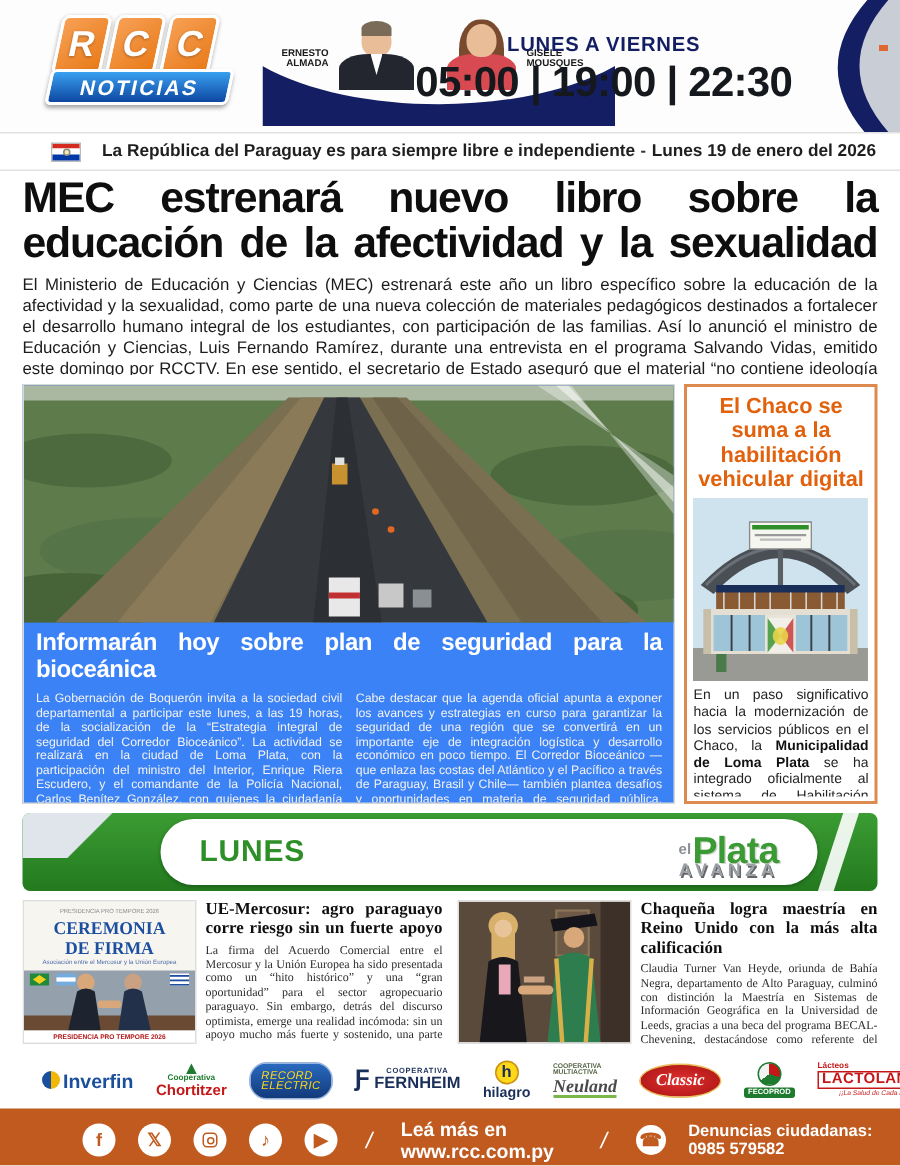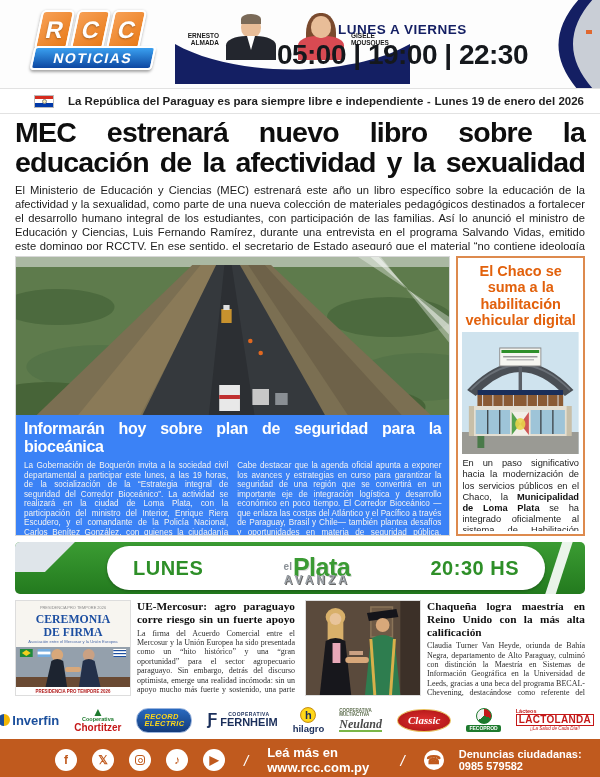--- a/index.html
+++ b/index.html
@@ -72,29 +72,29 @@
   
   .bottom-row { margin:6px 15px 0; display:flex; gap:10px; height:96px; flex:0 0 auto; overflow:hidden; }
   .b-article { flex:1; display:flex; gap:6px; }
   .b-img { width:116px; flex:0 0 auto; border:1px solid #ddd; overflow:hidden; }
   .b-img svg { display:block; width:100%; height:100%; }
   .b-text { flex:1; overflow:hidden;font-family:Liberation Serif, serif; }
   .b-title { font-size:11.3px; font-weight:800; color:#0f0f0f; line-height:1.12; text-align:justify; text-align-last:justify; }
   .b-body { margin-top:3px; font-size:8px; line-height:1.18; text-align:justify; color:#2e2e2e; }
 
   
-  .sponsors { margin:5px 6px 0; height:38px; display:flex; align-items:center; justify-content:flex-end; flex:0 0 auto;gap:15px; }
+  .sponsors { margin:5px 28px 0; height:38px; display:flex; align-items:center; justify-content:space-between; flex:0 0 auto;gap:15px; }
   .sponsor { display:flex; flex-direction:column; align-items:center; line-height:1; }
   .sp-inverfin { flex-direction:row; gap:2px; align-items:center; }
   .inv-icon { width:12px; height:12px; border-radius:50%; background:conic-gradient(#f2b705 0 50%, #1b4f9c 50% 100%); }
   .inv-text { color:#1b4f9c; font-weight:800; font-size:13px; }
   .chor-tree { color:#1e7a2e; font-size:12px; line-height:.8; }
   .chor-1 { color:#1e7a2e; font-size:5.5px; font-weight:700; }
   .chor-2 { color:#c41818; font-weight:800; font-size:10px; }
-  .record-oval { background:linear-gradient(180deg,#2a6ac0,#123a7a); border:1.5px solid #9ab4dd; border-radius:12px; padding:4px 7px; color:#ffd818; font-weight:700; font-style:italic; font-size:7.5px; letter-spacing:.3px; }
+  .record-oval { background:linear-gradient(180deg,#2a6ac0,#123a7a); border:1.5px solid #9ab4dd; border-radius:12px; padding:4px 7px; color:#ffd818; font-weight:400; font-style:italic; font-size:7.5px; letter-spacing:.3px; }
   .fern-row { flex-direction:row; gap:3px; align-items:center; }
   .fern-icon { color:#1a2e5a; font-size:16px; font-weight:800; }
   .fern-1 { color:#1a2e5a; font-size:5px; font-weight:700; letter-spacing:.5px; }
   .fern-2 { color:#1a2e5a; font-size:11px; font-weight:800; }
   .hil-circle { width:16px; height:16px; border-radius:50%; background:radial-gradient(#ffd818 60%, #e8a818); color:#1a2e5a; font-weight:800; font-size:11px; display:flex; align-items:center; justify-content:center; border:1px solid #c8necessary; border:1px solid #c89010; }
   .hil-text { color:#1a2e5a; font-weight:800; font-size:9.5px; margin-top:1px; }
   .neu-1 { color:#5a6a4a; font-size:4.5px; font-weight:700; }
   .neu-2 { color:#4a4a4a; font-weight:700; font-size:12px; font-family:"Liberation Serif", serif; font-style:italic; border-bottom:2px solid #7ab648; }
   .classic-oval { background:radial-gradient(#e03030,#a81212); border:1.5px solid #e8c060; border-radius:50%; padding:5px 10px; color:#fff; font-family:"Liberation Serif", serif; font-style:italic; font-weight:700; font-size:11px; }
   .feco-circle { width:16px; height:16px; border-radius:50%; border:1.5px solid #1e7a2e; background:conic-gradient(#c41818 0 30%, #1e7a2e 30% 65%, #f2f2f2 65% 100%); }
@@ -274,21 +274,20 @@
 
   <div class="promo">
     <div class="promo-corner"></div>
     <div class="promo-slash"></div>
     <div class="promo-pill">
       <span class="promo-day">LUNES</span>
       <div class="chaco-logo">
         <div><span class="chaco-pre">el</span><span class="chaco-main">Plata</span></div>
         <div class="chaco-sub">AVANZA</div>
       </div>
-      <span class="promo-time">20:30 HS</span>
     </div>
   </div>
 
   <div class="bottom-row">
     <div class="b-article">
       <div class="b-img">
         <svg viewBox="0 0 116 94" preserveAspectRatio="none">
           <rect width="116" height="94" fill="#f7f5f0"></rect>
           <text x="58" y="8" font-size="4" fill="#8a8a8a" text-anchor="middle" font-family="Liberation Sans, sans-serif">PRESIDENCIA PRO TEMPORE 2026</text>
           <text x="58" y="22" font-size="12" font-weight="bold" fill="#1d4fa1" text-anchor="middle" font-family="Liberation Serif, serif">CEREMONIA</text>

